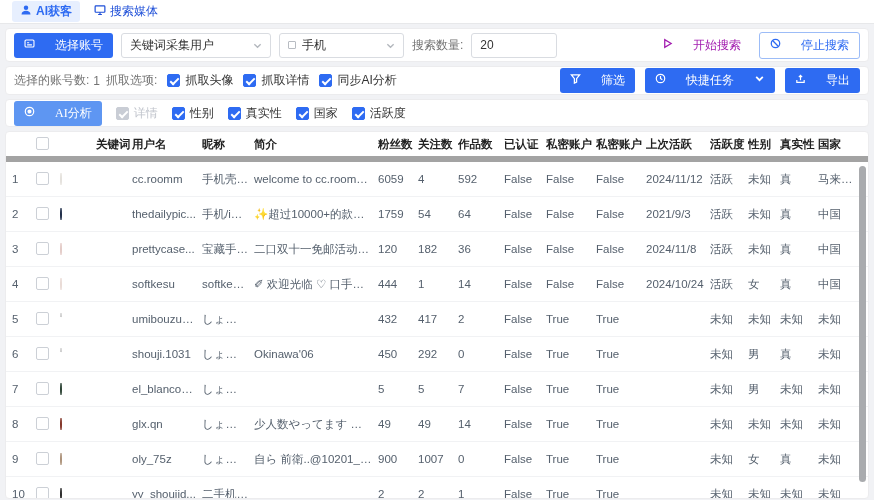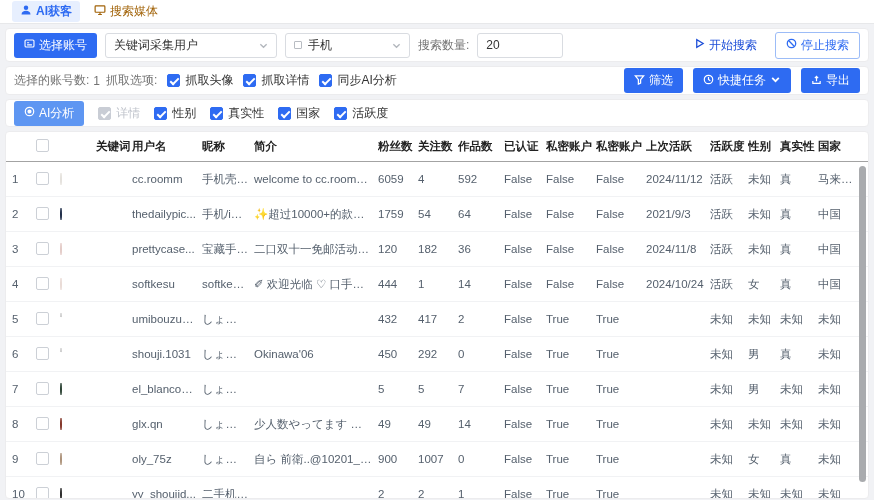--- a/index.html
+++ b/index.html
@@ -8,43 +8,43 @@
     font-family:"Liberation Sans","DejaVu Sans",sans-serif;
     background:#f1f2f5; color:#333; font-size:12px;
   }
   
   .tabbar {
     height:24px; background:#fff; border-bottom:1px solid #e7e8ea;
     display:flex; align-items:center; gap:6px; padding:0 12px;
   }
   .tab {
     display:flex; align-items:center; gap:4px; padding:2px 8px;
-    border-radius:3px; cursor:pointer; color:#a16207; font-size:12px;
+    border-radius:3px; cursor:pointer; color:#1d4ed8; font-size:12px;
   }
   .tab.active { background:#e7effe; color:#2e6bf2; font-weight:bold; }
   .tab svg { width:12px; height:12px; }
   
   .panel {
     background:#fff; border:1px solid #ececee; border-radius:4px;
     margin:4px 5px 0 5px; display:flex; align-items:center;
   }
   .toolbar { height:34px; padding:0 8px; gap:8px; }
   .optrow  { height:29px; padding:0 8px; gap:10px; }
   .airow   { height:28px; padding:0 8px; gap:14px; }
   
   .btn {
-    display:inline-flex; align-items:center; gap:4px; border:none;
+    display:inline-flex; align-items:center; gap:20px; border:none;
     border-radius:3px; font-size:12px; padding:4px 10px; cursor:pointer;
-    font-family:Liberation Sans, sans-serif; white-space:nowrap;
+    font-family:Liberation Serif, serif; white-space:nowrap;
   }
   .btn svg { width:11px; height:11px; }
   .btn-primary { background:#2e6bf2; color:#fff; }
   .btn-soft    { background:#5e96f2; color:#fff; }
   .btn-outline { background:#fff; color:#2e6bf2; border:1px solid #9cbcf7; }
-  .btn-ghost   { background:transparent; color:#1d4ed8; }
+  .btn-ghost   { background:transparent; color:#a21caf; }
   
   .sel {
     height:25px; border:1px solid #d9dce1; border-radius:3px; background:#fff;
     display:inline-flex; align-items:center; gap:6px; padding:0 8px;
     color:#333; cursor:pointer; white-space:nowrap;
   }
   .sel .chev { color:#b3b7bd; }
   .sel .chev svg { width:9px; height:9px; display:block; }
   .kw-ico { width:8px; height:8px; border:1px solid #b8bcc2; border-radius:1px; display:inline-block; }
   .numinput {
@@ -68,21 +68,21 @@
   .ckwrap.disabled { color:#c0c4cc; cursor:default; }
   
   .tablewrap {
     background:#fff; border:1px solid #ececee; border-radius:4px;
     margin:4px 5px 0 5px; height:368px; overflow:hidden; position:relative;
   }
   .grid-row {
     display:grid; align-items:center; padding-left:6px; font-size:11.5px;
     grid-template-columns:24px 24px 36px 36px 70px 52px 124px 40px 40px 46px 42px 50px 50px 64px 38px 32px 38px minmax(44px,1fr);
   }
-  .thead { height:30px; border-bottom:1px solid #a3a3a3; color:#222; font-weight:bold; }
+  .thead { height:30px; border-bottom:6px solid #a3a3a3; color:#222; font-weight:bold; }
   .trow  { height:35px; border-bottom:1px solid #f1f2f4; color:#55606d; }
   .cell, .hcell { overflow:hidden; white-space:nowrap; text-overflow:ellipsis; padding-right:6px; }
   .hcell { text-overflow:clip; }
   .av { width:26px; height:26px; border-radius:50%; position:relative; overflow:hidden; border:1px solid rgba(0,0,0,0.06); }
   .av.ph { background:#d8d8d8; }
   .av.ph::before {
     content:""; position:absolute; top:4px; left:50%; transform:translateX(-50%);
     width:9px; height:9px; border-radius:50%; background:#fff;
   }
   .av.ph::after {
@@ -122,21 +122,21 @@
   <button class="btn btn-primary">
     <span>
       <svg viewBox="0 0 16 16" fill="none" stroke="currentColor" stroke-width="1.6">
           <rect x="1.5" y="3" width="13" height="10" rx="1.5"></rect>
           <path d="M4.5 7h3M4.5 10h7"></path>
         </svg>
     </span>
     <span>选择账号</span>
   </button>
 
-  <div class="sel" style="width:172px">
+  <div class="sel" style="width:150px">
     <span style="flex:1">关键词采集用户</span>
     <span class="chev">
       <svg viewBox="0 0 10 10" fill="none" stroke="currentColor" stroke-width="1.5">
           <path d="M1.5 3.5 5 7l3.5-3.5"></path>
         </svg>
     </span>
   </div>
 
   <div class="sel" style="width:125px">
     <span class="kw-ico"></span>

